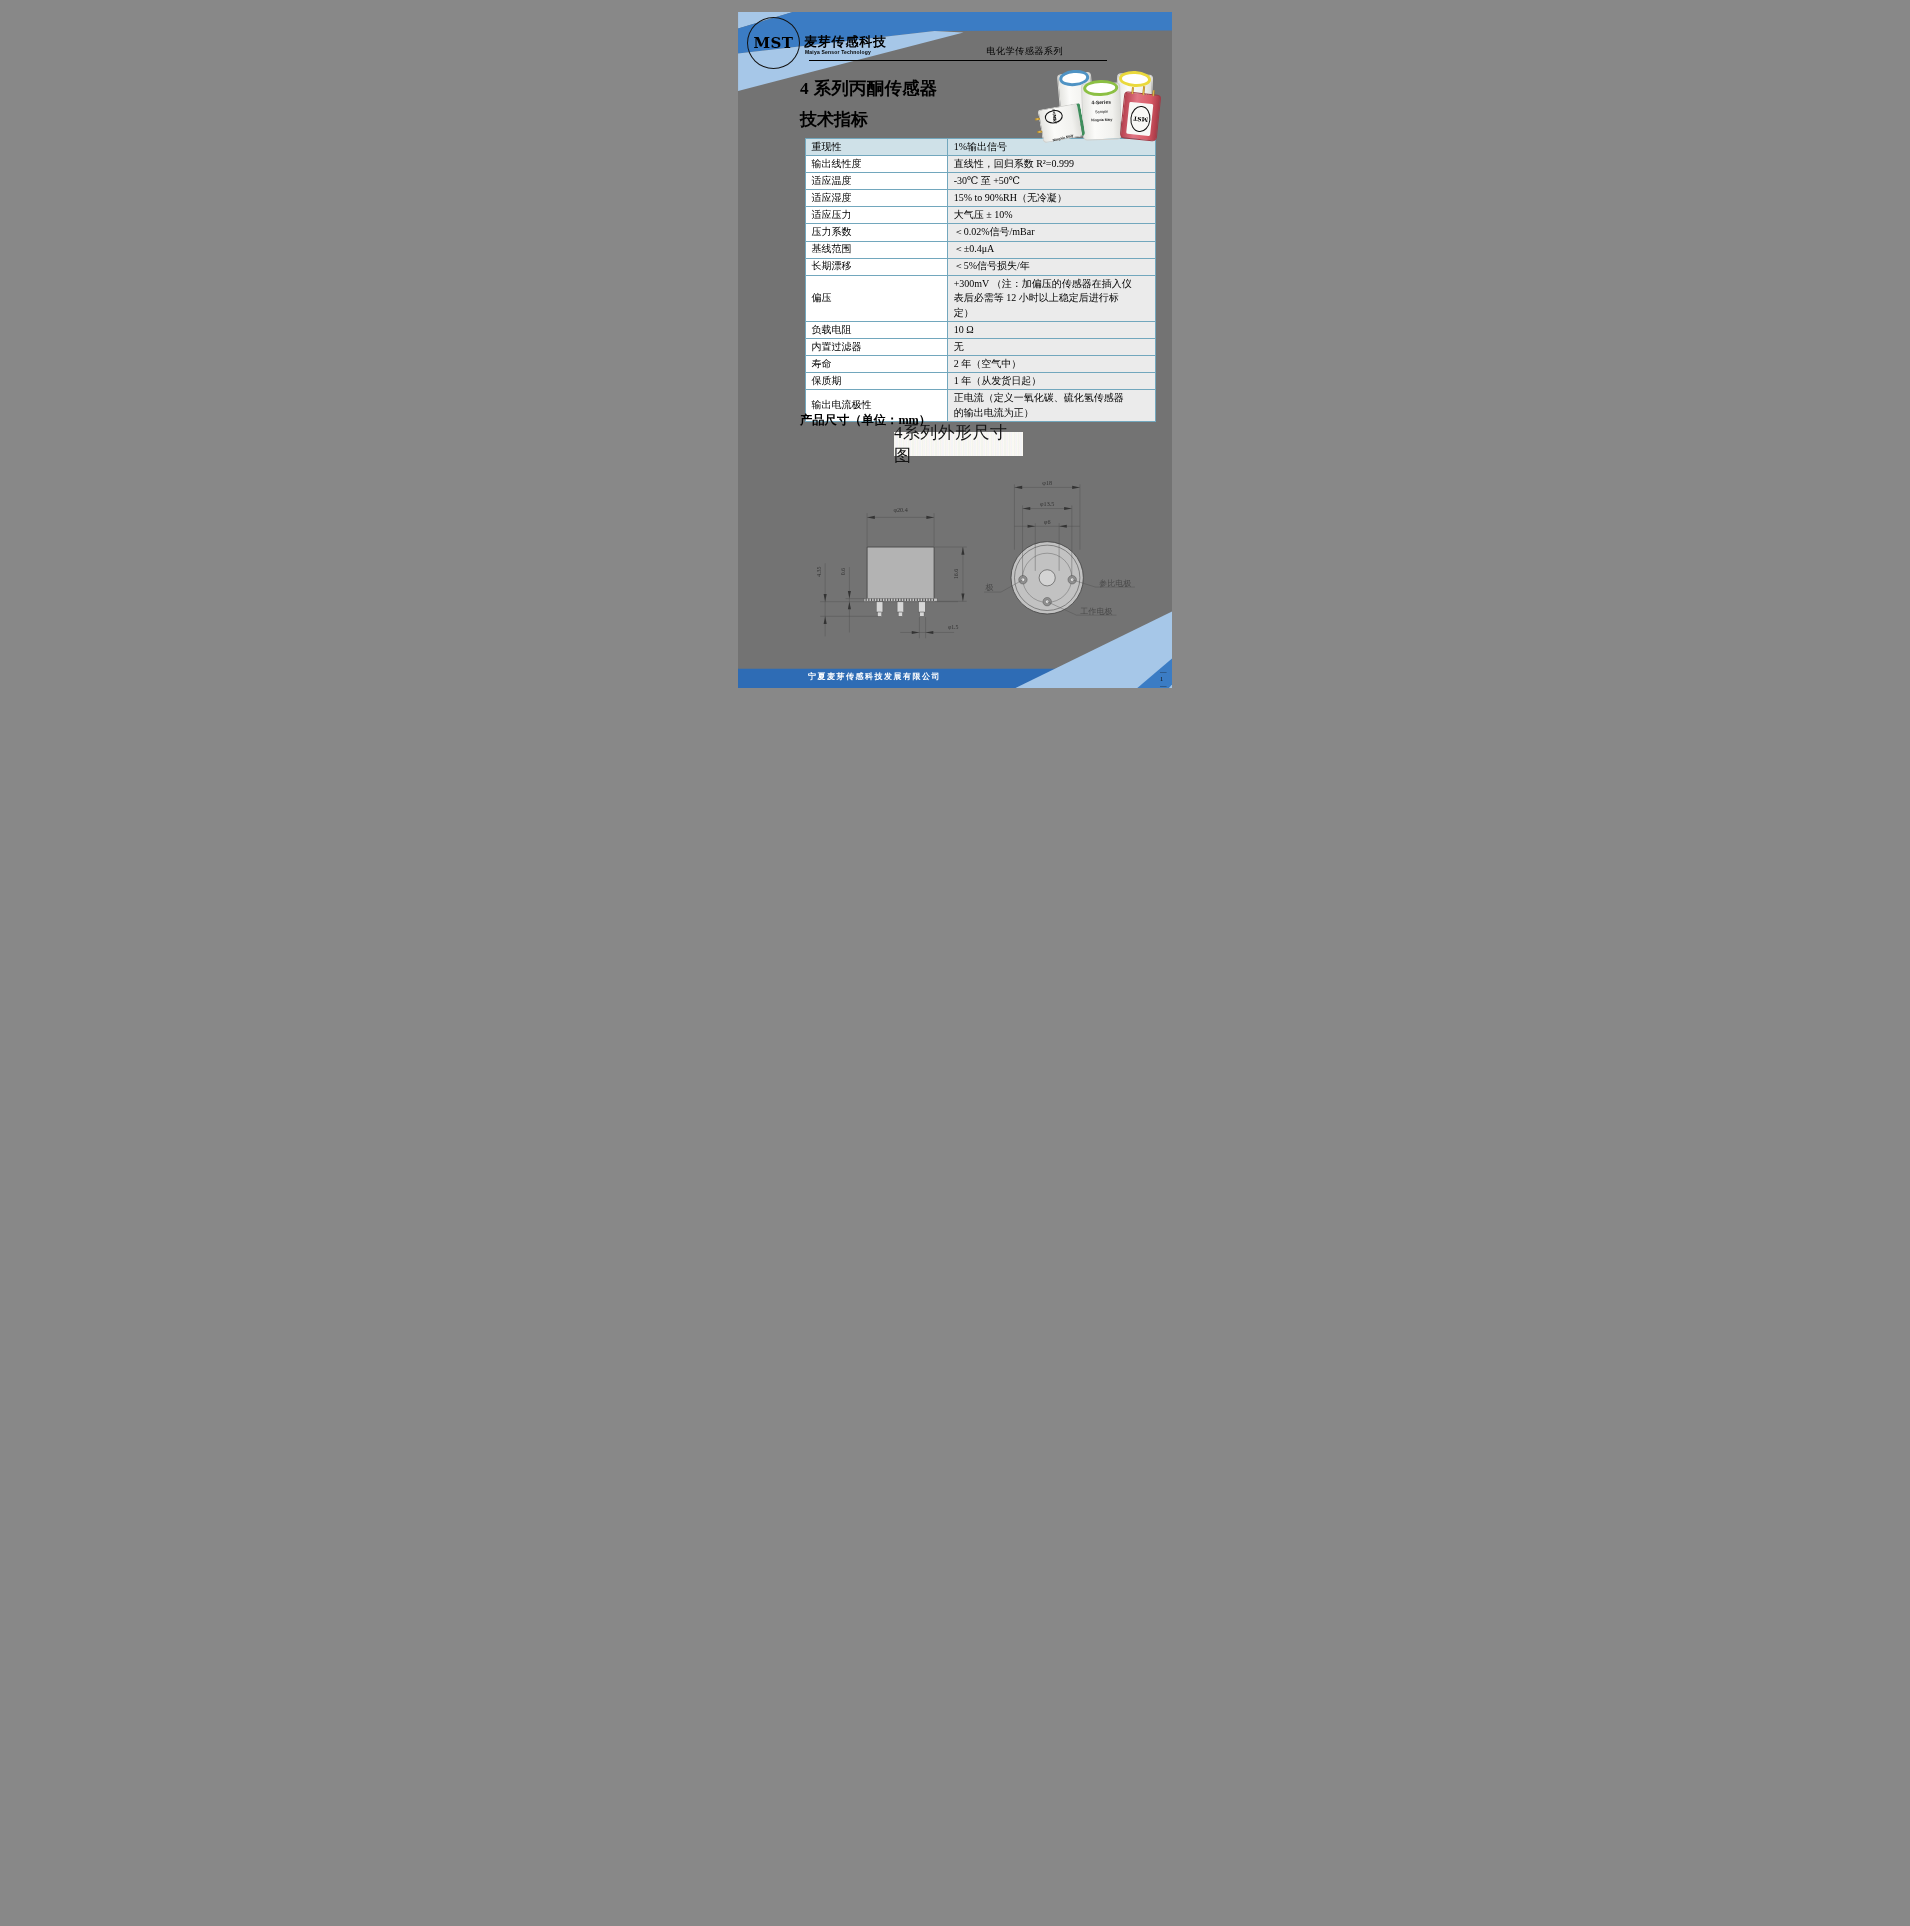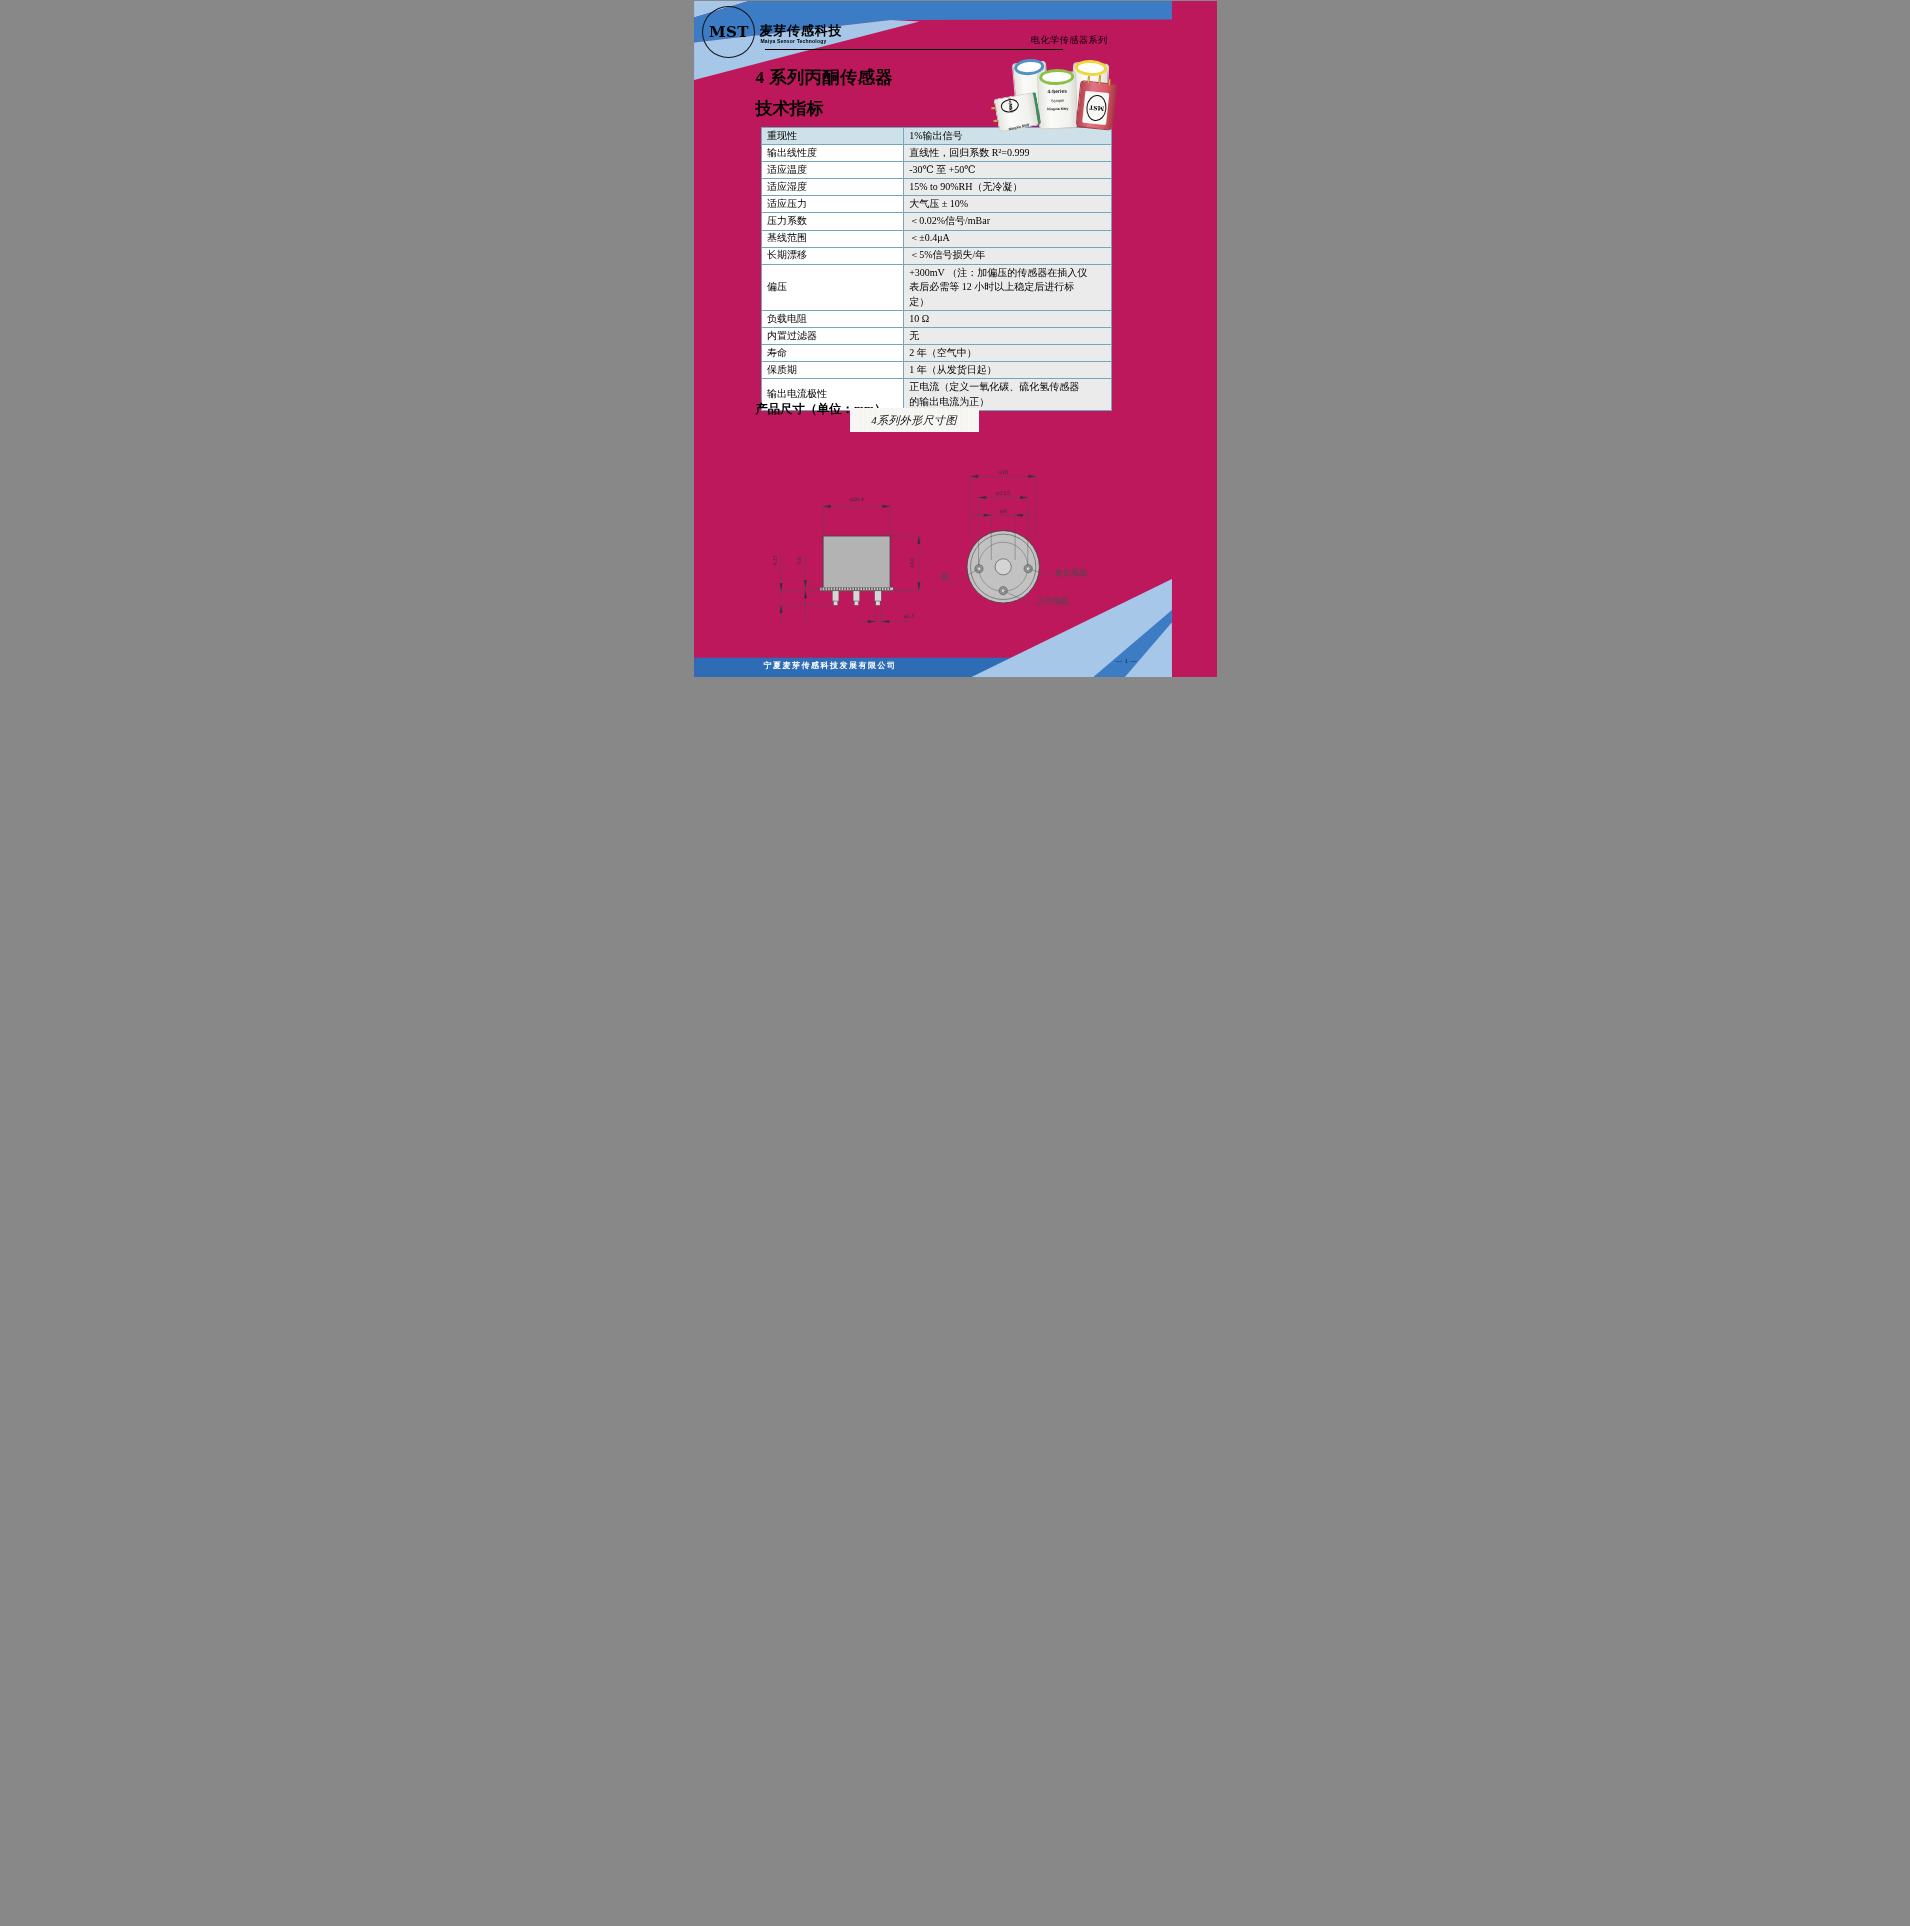--- a/index.html
+++ b/index.html
@@ -1,16 +1,16 @@
 <!DOCTYPE html>
 <html style="font-size:6.2px"><head>
 <meta charset="utf-8">
 <style>
   html,body{margin:0;padding:0;background:#888;}
-  #page{position:relative;width:523px;height:676px;margin:1px auto;background:#be185d;
+  #page{position:relative;width:434px;height:676px;margin:12px auto;background:#737373;
         overflow:hidden;font-family:"Liberation Serif","DejaVu Serif",serif;color:#000;}
   .abs{position:absolute;}
   svg text{font-family:"Liberation Serif","DejaVu Serif",serif;}
 
   
   .logo-ellipse{left:8.9px;top:4.6px;width:51px;height:50px;border:1.5px solid #141414;
       border-radius:50%;display:flex;align-items:center;justify-content:center;}
   .logo-ellipse span{font-size:15px;font-weight:bold;letter-spacing:0.4px;font-family:"DejaVu Serif",serif;}
   .company-cn{left:66px;top:21px;font-family:"Liberation Sans","DejaVu Sans",sans-serif;
       font-size:13px;font-weight:bold;letter-spacing:0.8px;}
@@ -28,24 +28,24 @@
       table-layout:fixed;font-size:10px;}
   table.specs td{border:0.8px solid #72a7bd;padding:0.8px 3.9px 0.8px 5.4px;vertical-align:middle;
       line-height:1.45;}
   table.specs td.c1{width:132px;background:#ffffff;}
   table.specs td.c2{background:#ebebeb;padding-right:23px;}
   table.specs tr{height:16px;}
   table.specs tr.tall{height:27px;}
   table.specs tr.hl td{background:#cfe1e8;}
 
   
-  .drawing-caption{left:156px;top:407px;width:129px;height:24px;display:flex;align-items:center;
-      justify-content:center;font-size:11px;letter-spacing:0.4px;color:#151515;background-color:#fbfaf7;
+  .drawing-caption{left:156px;top:420px;width:129px;height:24px;display:flex;align-items:center;
+      justify-content:center;font-size:17px;letter-spacing:0.4px;color:#151515;background-color:#fbfaf7;
       background-image:repeating-linear-gradient(90deg,rgba(170,200,160,.10) 0 1.2px,
-        rgba(230,180,200,.08) 1.2px 2.3px,rgba(175,190,235,.09) 2.3px 3.5px,rgba(240,230,180,.07) 3.5px 4.6px);font-style:italic;}
+        rgba(230,180,200,.08) 1.2px 2.3px,rgba(175,190,235,.09) 2.3px 3.5px,rgba(240,230,180,.07) 3.5px 4.6px);}
 
   
   .photo{left:302px;top:59px;width:125px;height:69px;}
   .cyl{position:absolute;border-radius:3.9px 3.9px 4.6px 4.6px;}
   .cyl .ring{position:absolute;left:0.8px;right:0.8px;top:-3.9px;height:10px;border-radius:50%;
       background:#fff;}
   .cyl-body{background:linear-gradient(90deg,#e4e4e0,#fbfbf9 30%,#f1f1ee 80%,#dcdcd8);}
   .plabel{position:absolute;left:0;right:0;text-align:center;
       font-family:"Liberation Sans","DejaVu Sans",sans-serif;color:#1c1c1c;}
   .goldpin{position:absolute;background:linear-gradient(90deg,#a87f22,#e3b84e,#a87f22);}

